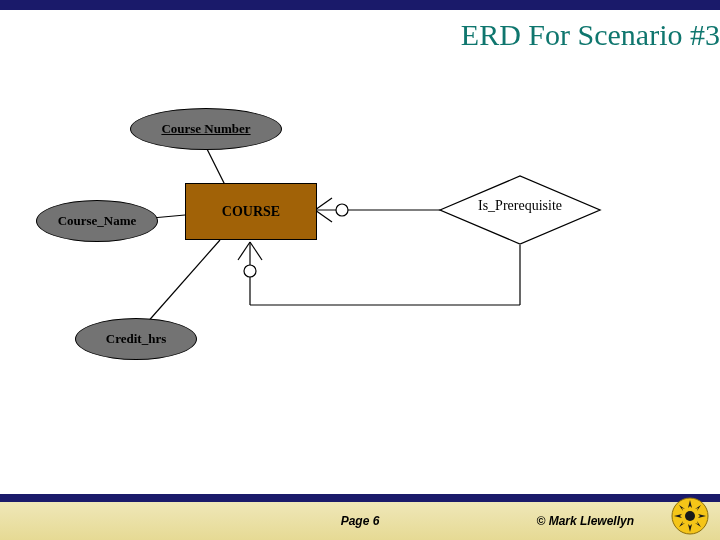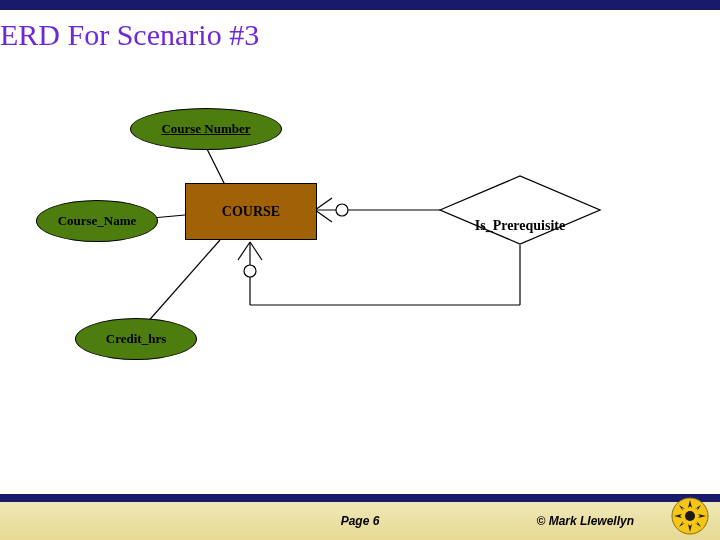--- a/index.html
+++ b/index.html
@@ -20,24 +20,24 @@
   .topbar {
     position: absolute;
     top: 0; left: 0; right: 0;
     height: 10px;
     background: #1a1a6a;
   }
   .title {
     position: absolute;
     top: 18px;
     left: 0; right: 0;
-    text-align: left;
+    text-align: right;
     font-family: "Times New Roman", Times, serif;
     font-size: 30px;
-    color: #6d28d9;
+    color: #0f766e;
   }
   .diagram {
     position: absolute;
     top: 70px;
     left: 20px;
     width: 680px;
     height: 370px;
   }
   .entity {
     position: absolute;
@@ -48,21 +48,21 @@
     font-weight: bold;
     font-size: 14px;
     display: flex;
     align-items: center;
     justify-content: center;
   }
   .attr {
     position: absolute;
     border: 1.5px solid #000;
     border-radius: 50%;
-    background: #4d7c0f;
+    background: #737373;
     text-align: center;
     font-family: "Times New Roman", Times, serif;
     font-weight: bold;
     font-size: 13px;
     display: flex;
     align-items: center;
     justify-content: center;
   }
   .attr .ul { text-decoration: underline; }
   .footer {
@@ -153,21 +153,21 @@
     </div>
 
     <div class="attr" style="left:55px; top:248px; width:120px; height:40px;">
       <span>Credit_hrs</span>
     </div>
 
     <div class="entity" style="left:165px; top:113px; width:130px; height:55px;">
       <span>COURSE</span>
     </div>
 
-    <div style="position:absolute; left:420px; top:128px; width:160px; text-align:center; font-family:'Times New Roman',serif; font-weight:bold; font-size:14px;margin-top:20px;">Is_Prerequisite</div>
+    <div style="position:absolute; left:420px; top:128px; width:160px; text-align:center; font-family:'Times New Roman',serif; font-weight:normal; font-size:14px;">Is_Prerequisite</div>
 
   </div>
 
   <div class="footer">
     <div class="footer-top"></div>
     <div class="footer-body">
       <span class="footer-mid">Page 6</span>
       <span class="footer-right">© Mark Llewellyn</span>
       <div class="logo">
         <svg viewBox="0 0 44 44">

